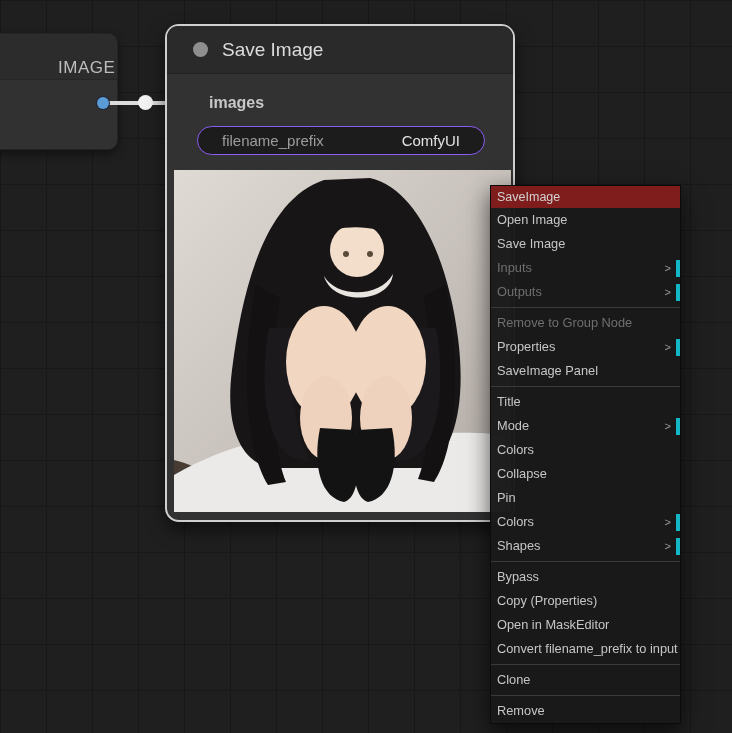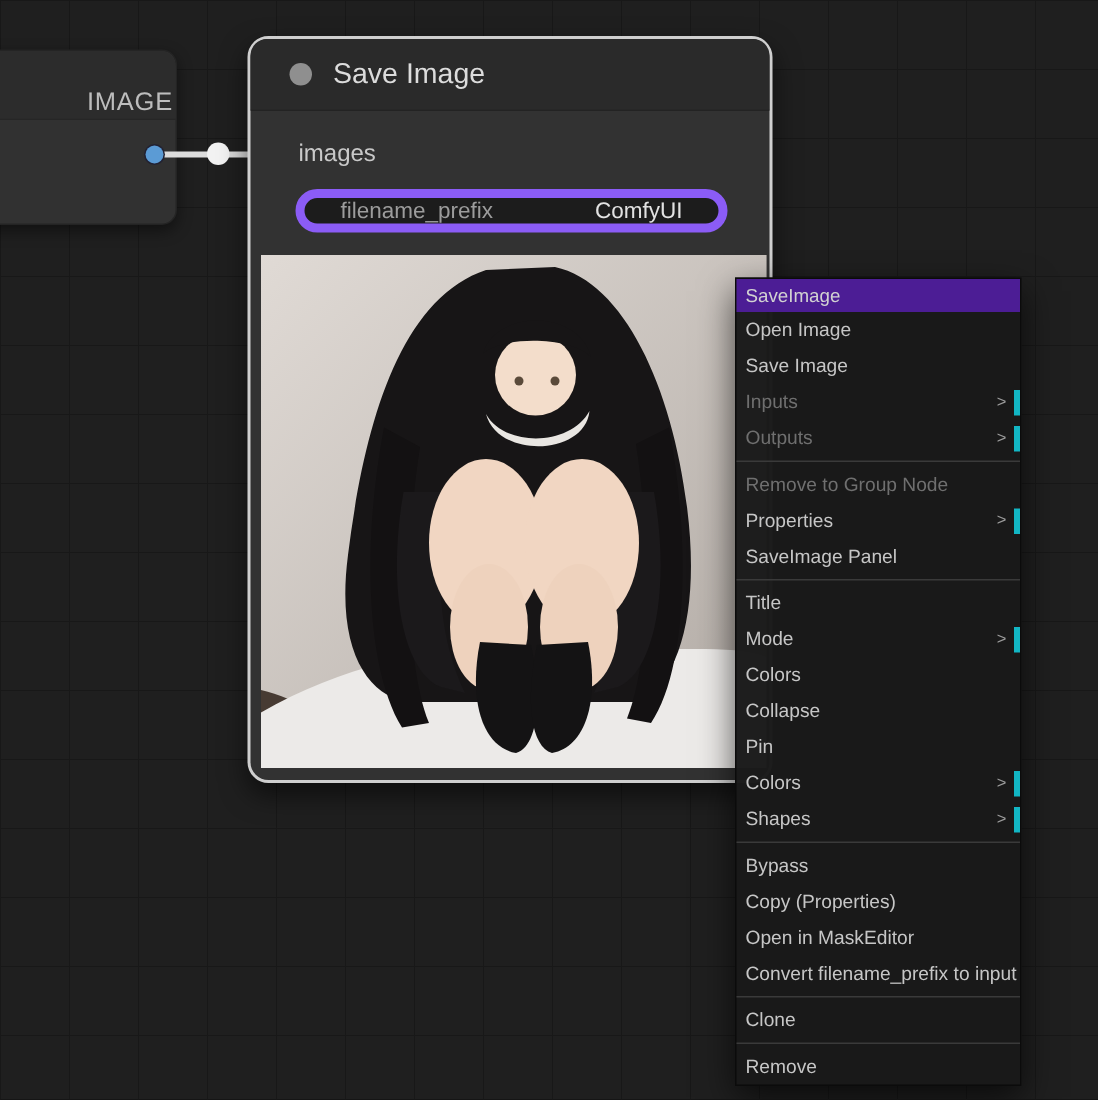--- a/index.html
+++ b/index.html
@@ -35,45 +35,45 @@
     position:absolute;left:165px;top:24px;width:350px;height:498px;
     background:#323232;border-radius:14px;border:2px solid #cfcfcf;
     box-shadow:0 8px 18px rgba(0,0,0,.55);
   }
   .node-title{
     height:48px;display:flex;align-items:center;
     background:#2a2a2a;border-radius:11px 11px 0 0;border-bottom:1px solid #232323;
   }
   .node-title-dot{width:15px;height:15px;border-radius:50%;background:#8f8f8f;margin-left:26px;flex:0 0 auto;}
   .node-title-text{margin-left:14px;font-size:19px;color:#dcdcdc;}
-  .input-label{position:absolute;left:32px;top:68px;font-size:16px;color:#c9c9c9;}
+  .input-label{position:absolute;left:42px;top:68px;font-size:16px;color:#c9c9c9;font-weight:bold;}
   .widget{
     position:absolute;left:30px;top:100px;width:288px;height:29px;
-    background:#1c1c1c;border:6px solid #8b5cf6;border-radius:15px;
+    background:#1c1c1c;border:1px solid #8b5cf6;border-radius:15px;
     display:flex;align-items:center;justify-content:space-between;
     padding:0 24px;font-size:15px;
   }
   .widget-name{color:#9c9c9c;}
   .widget-value{color:#e2e2e2;}
   .preview{
     position:absolute;left:7px;top:144px;width:337px;height:342px;
     background:#c9c2bc;overflow:hidden;
   }
   .preview svg{display:block;}
 
   
   .menu{
     position:absolute;left:490px;top:185px;width:191px;
     background:rgba(25,25,25,.98);border:1px solid #0b0b0b;
     box-shadow:0 8px 22px rgba(0,0,0,.65);
     font-size:12.8px;
   }
   .menu-header{
     height:22px;line-height:22px;padding-left:6px;
-    background:#4c1d95;color:#d2d2d2;font-size:12.5px;
+    background:#7f1d1d;color:#d2d2d2;font-size:12.5px;
     white-space:nowrap;overflow:hidden;
   }
   .menu-item{
     position:relative;height:24px;line-height:24px;padding-left:6px;
     color:#c6c6c6;white-space:nowrap;overflow:hidden;cursor:default;
   }
   .menu-item.disabled{color:#6f6f6f;}
   .menu-item .arrow{position:absolute;right:9px;top:0;color:#9a9a9a;font-size:11px;}
   .menu-item .accent{position:absolute;right:0;top:4px;width:4px;height:17px;}
   .menu-sep{border-top:1px solid #3a3a3a;margin:3px 0;height:0;}

